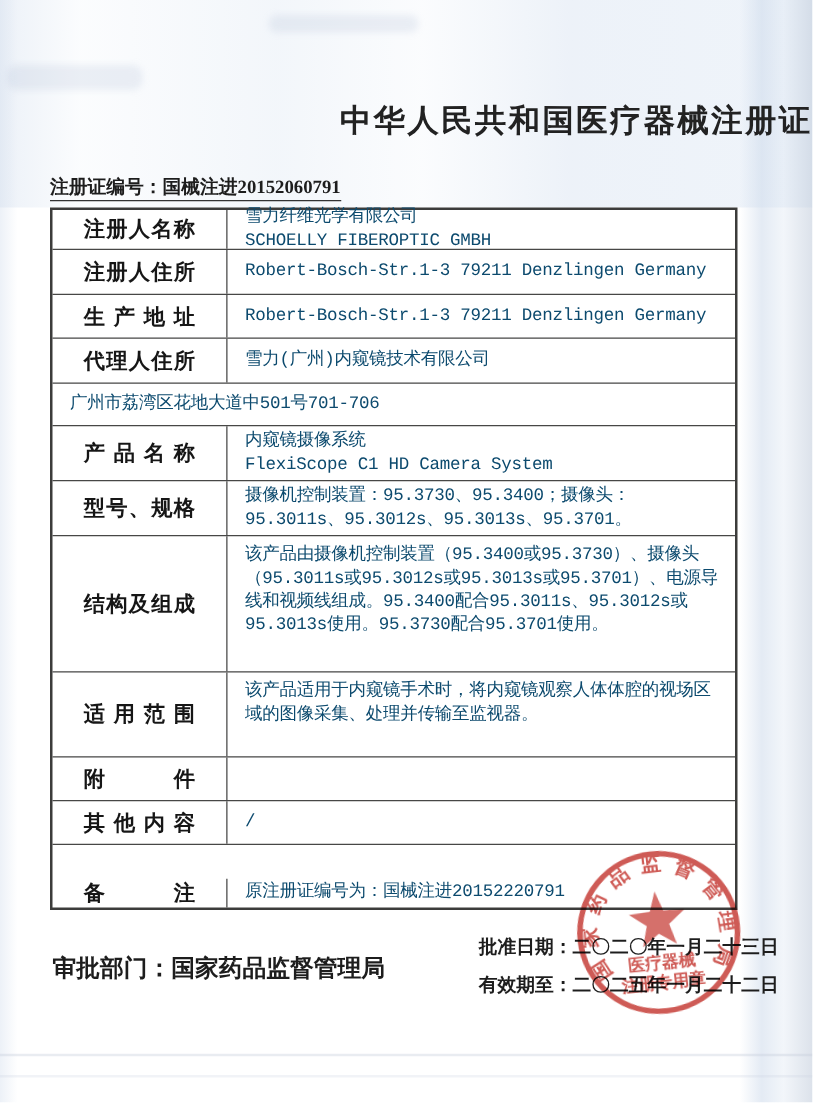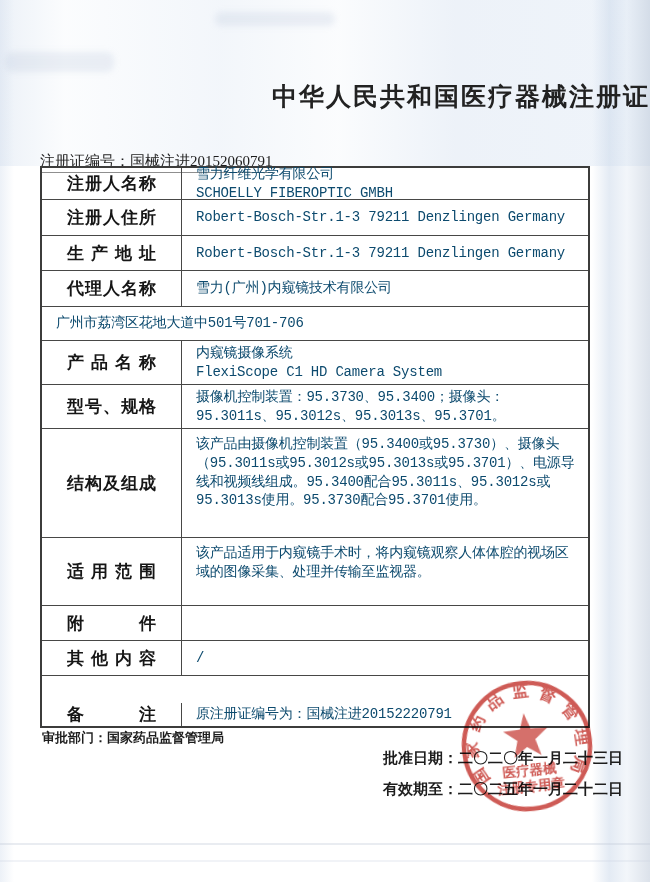--- a/index.html
+++ b/index.html
@@ -34,22 +34,22 @@
   .smudge-a{left:6px;top:52px;width:108px;height:20px;}
   .smudge-b{left:215px;top:12px;width:120px;height:14px;}
 
   
   .title{
     position:absolute;z-index:1;left:0;top:80px;width:650px;
     text-align:right;font-size:25px;font-weight:bold;letter-spacing:2px;
     color:#222;
   }
   .regno{
-    position:absolute;z-index:1;left:40px;top:152px;
-    font-size:15px;font-weight:normal;
+    position:absolute;z-index:1;left:40px;top:140px;
+    font-size:15px;font-weight:bold;
   }
   .regno span{border-bottom:1.5px solid #333;padding-bottom:1px;display:inline-block;}
 
   
   .cert-table{
     position:absolute;z-index:1;left:40px;top:166px;width:550px;
     border:2px solid #3c3c3b;box-sizing:border-box;
     background:rgba(255,255,255,.45);
   }
   .tr{display:flex;box-sizing:border-box;border-bottom:1.6px solid #474746;}
@@ -66,21 +66,21 @@
   .td{
     flex:1;display:flex;align-items:center;box-sizing:border-box;
     padding:2px 10px 2px 14px;
     font-size:14px;line-height:1.34;white-space:pre-line;
     font-family:"Liberation Mono","DejaVu Sans Mono",monospace;
     color:#0c4a6e;letter-spacing:-0.2px;
   }
   .td.top{align-items:flex-start;padding-top:6px;}
 
   
-  .dept{position:absolute;z-index:1;left:42px;top:729px;font-size:13px;font-weight:bold;}
+  .dept{position:absolute;z-index:1;left:42px;top:762px;font-size:19px;font-weight:bold;}
   .dates{position:absolute;z-index:1;left:383px;top:743px;font-size:15px;font-weight:bold;line-height:31px;}
 
   
   .seal{
     position:absolute;z-index:3;left:454px;top:673px;width:146px;height:146px;
     transform:rotate(-6deg);
     mix-blend-mode:multiply;opacity:.88;filter:blur(.4px);
   }
 </style>
 </head>
@@ -114,21 +114,21 @@
     <div class="td">Robert-Bosch-Str.1-3 79211 Denzlingen Germany</div>
   </div>
   <div class="tr" style="height:35px">
     <div class="th">
         <span class="th-in">生产地址</span>
       </div>
     <div class="td">Robert-Bosch-Str.1-3 79211 Denzlingen Germany</div>
   </div>
   <div class="tr" style="height:36px">
     <div class="th">
-        <span class="th-in">代理人名称</span>
+        <span class="th-in">代理人住所</span>
       </div>
     <div class="td">雪力(广州)内窥镜技术有限公司</div>
   </div>
   <div class="tr" style="height:34px">
     <div class="td">广州市荔湾区花地大道中501号701-706</div>
   </div>
   <div class="tr" style="height:44px">
     <div class="th">
         <span class="th-in">产品名称</span>
       </div>

